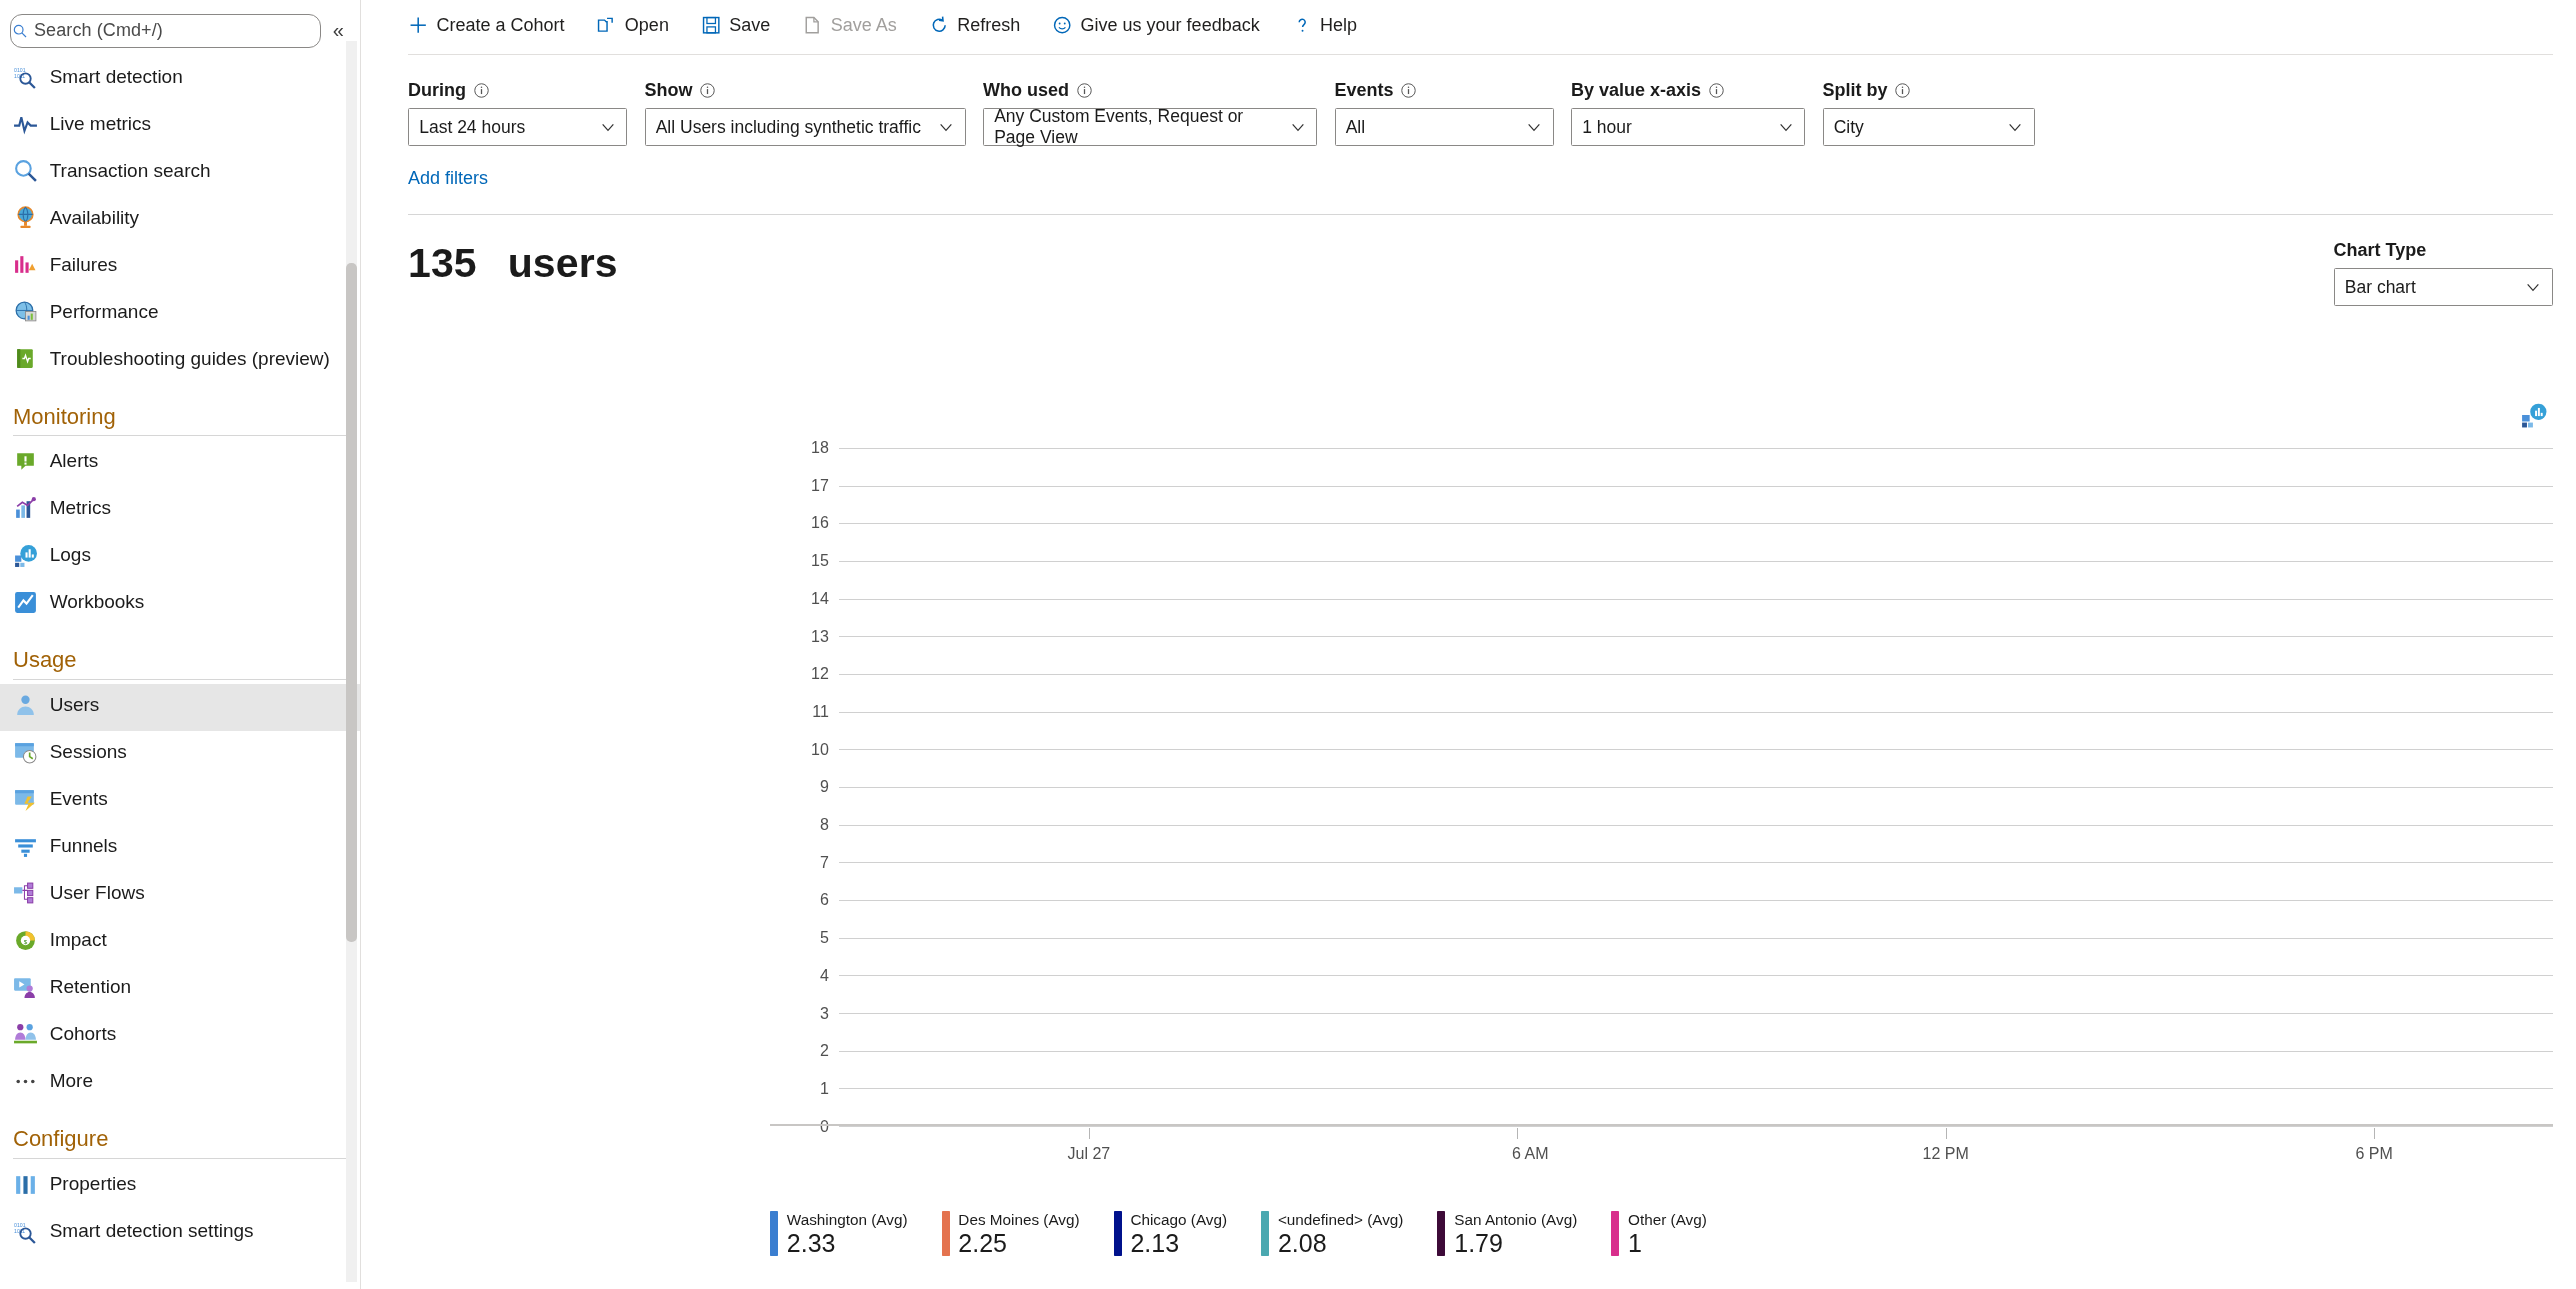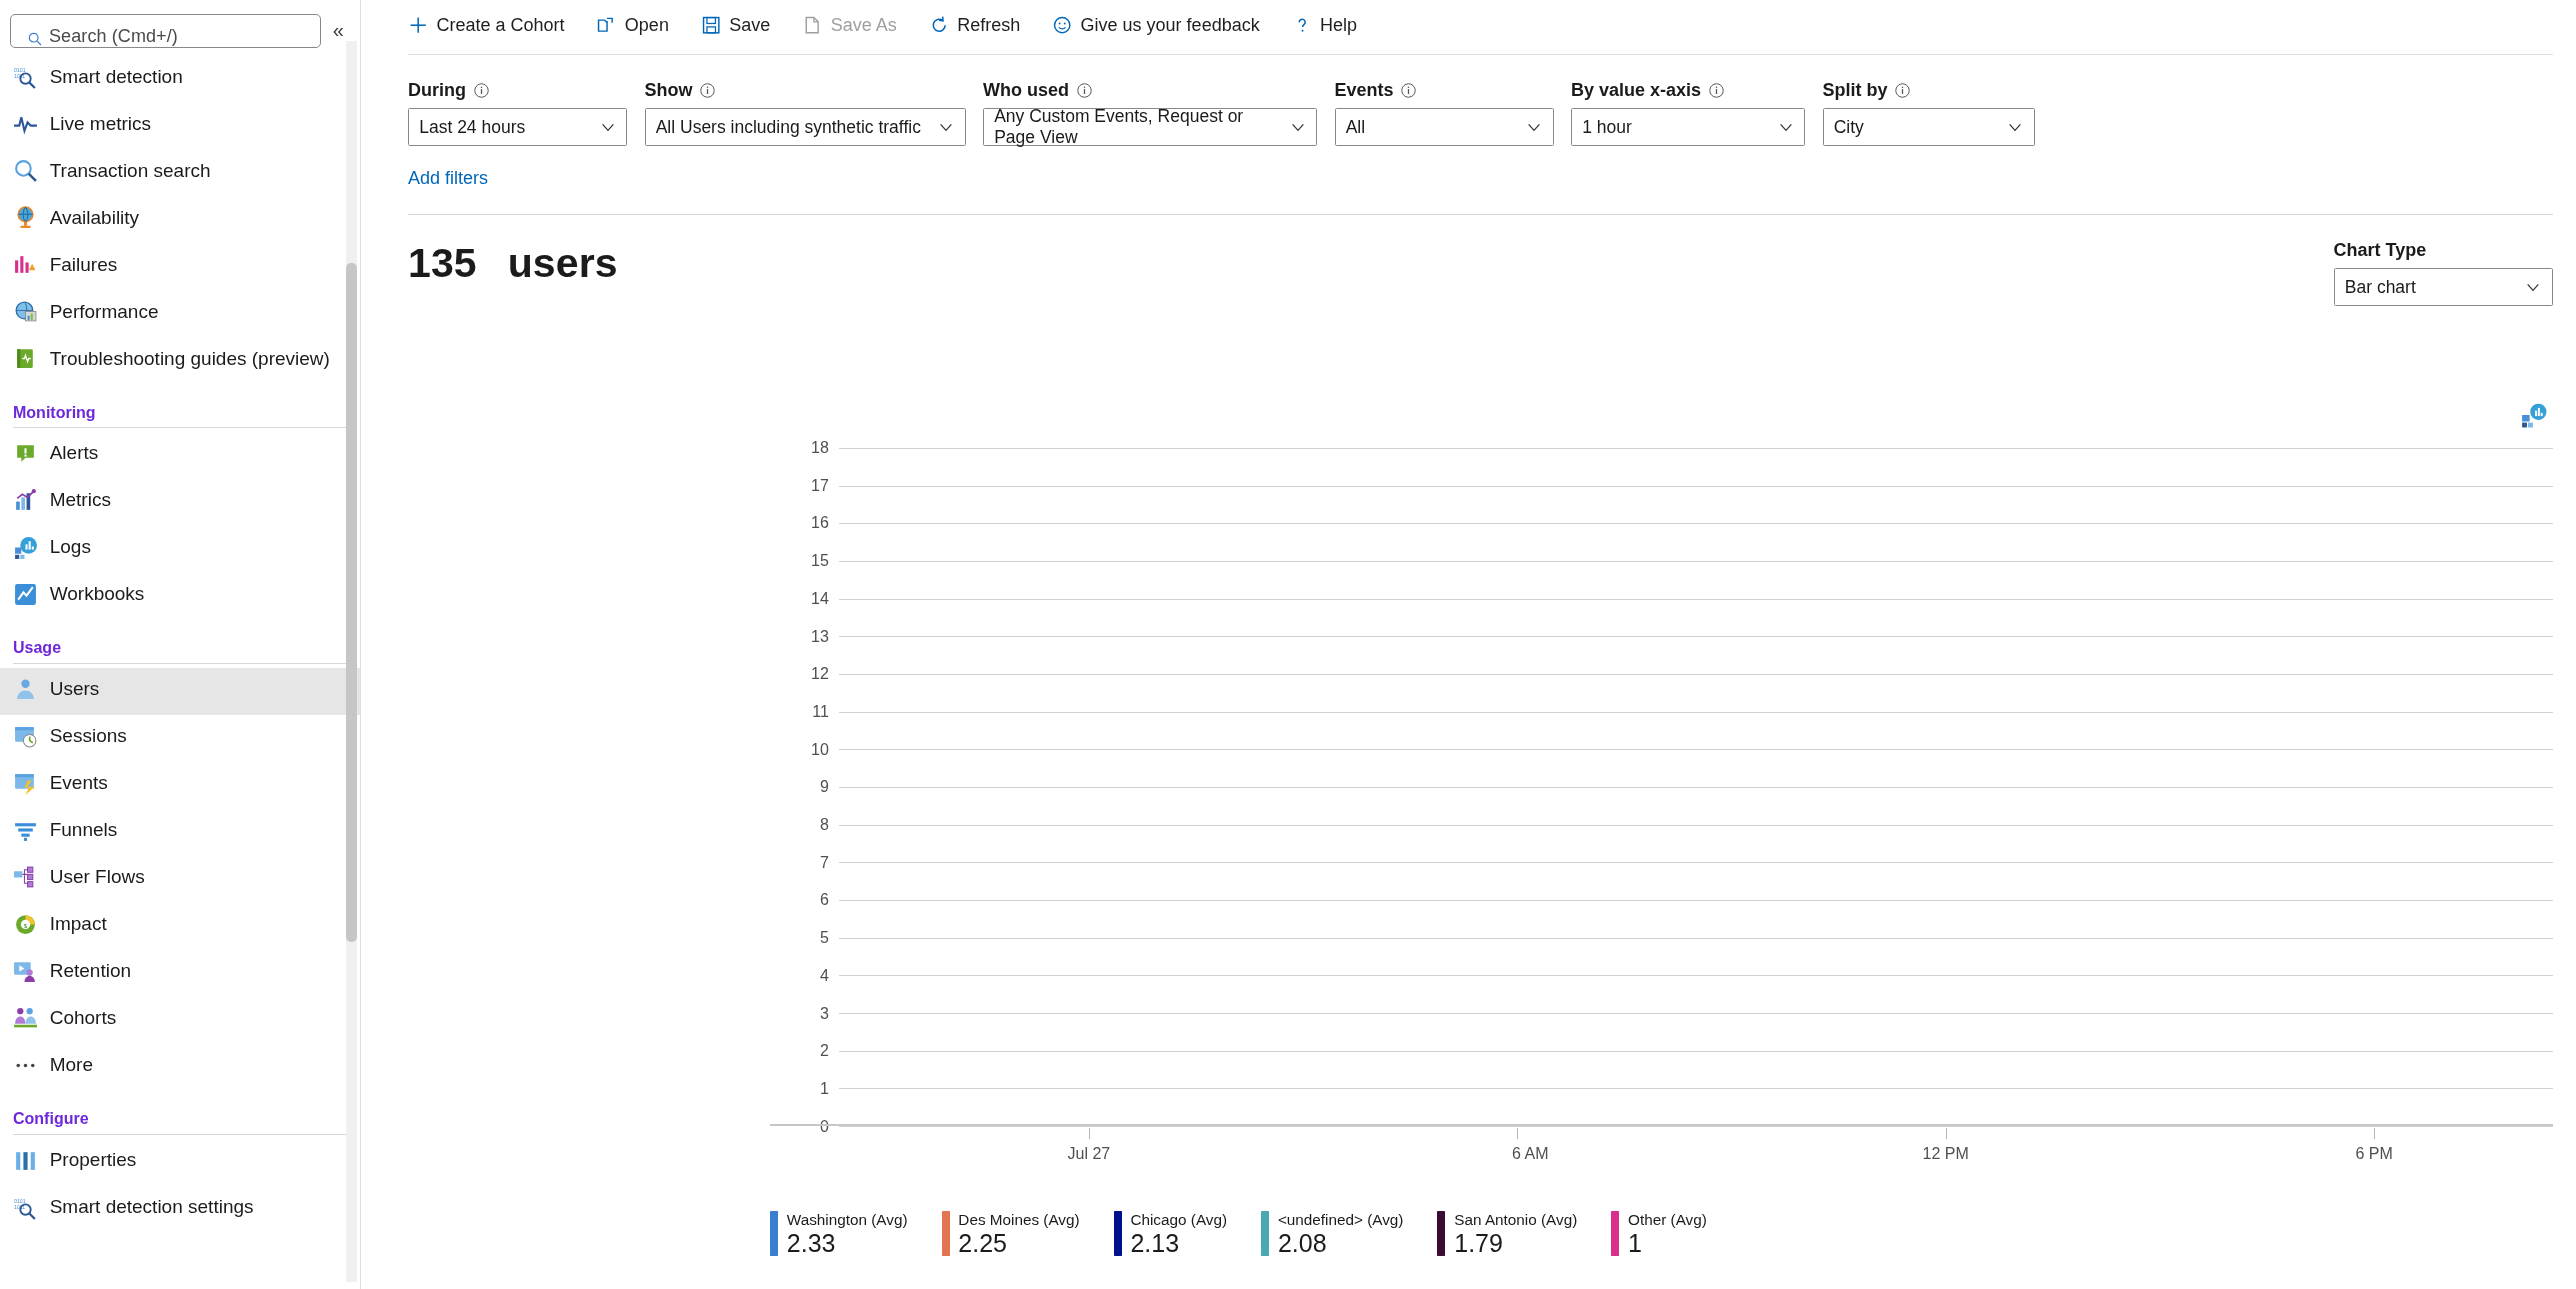--- a/index.html
+++ b/index.html
@@ -18,41 +18,41 @@
     width: 361px; height: 1289px;
     flex: 0 0 361px;
     background: #ffffff;
     position: relative;
     padding-top: 10.2px;
     overflow: hidden;
   }
   .search-row { display: flex; align-items: center; padding: 0 5.8px 0 10.2px; height: 41px; }
   .search-box {
     flex: 1 1 auto; height: 34px;
-    border: 1.1px solid #8a8886; border-radius: 5px;
-    background: #fff; display: flex; align-items: flex-end;
-    padding: 0 16px; gap: 5.8px;
+    border: 1.1px solid #8a8886; border-radius: 12px;
+    background: #fff; display: flex; align-items: center;
+    padding: 0 1px; gap: 5.8px;
   }
   .search-box .mag { width: 16px; height: 16px; flex: 0 0 16px; }
   .search-box .ph { font-size: 18px; color: #4a4a4a; letter-spacing: 0.1px; }
   .collapse-btn { width: 34px; height: 34px; display: flex; align-items: center; justify-content: center; color: #3b3b3b; font-size: 20px; }
 
   .nav-list { margin-top: 4.4px; }
   .nav-item {
     display: flex; align-items: flex-start; gap: 11.7px;
     padding: 5.8px 7.3px 5.8px 13px;
     min-height: 47px;
     cursor: default;
   }
   .nav-item.selected { background: #e6e6e6; }
   .nav-ico { width: 25px; height: 25px; flex: 0 0 25px; margin-top: 2.9px; }
   .nav-label { font-size: 19px; line-height: 25px; color: #1b1b1b; padding-top: 2.2px; }
 
   .nav-section { padding: 19px 13px 0 13px; }
-  .nav-section-title { font-size: 16px; font-weight: bold; color: #6d28d9; padding-bottom: 5.8px; }
+  .nav-section-title { font-size: 22px; font-weight: normal; color: #a16207; padding-bottom: 5.8px; }
   .nav-section-rule { height: 0.7px; background: #d6d6d6; margin-left: 0px; }
 
   .sb-track { position: absolute; right: 4.4px; top: 41px; width: 10.2px; height: 1241px; background: #f0f0f0; }
   .sb-thumb { position: absolute; right: 4.4px; top: 263px; width: 10.2px; height: 679px; background: #c8c6c4; border-radius: 5.1px; }
   .sidebar-divider { position: absolute; right: 0; top: 0; width: 0.7px; height: 1289px; background: #e1dfdd; }
 
   
   .main { flex: 1 1 auto; height: 1289px; position: relative; padding-left: 47px; }
 
   

